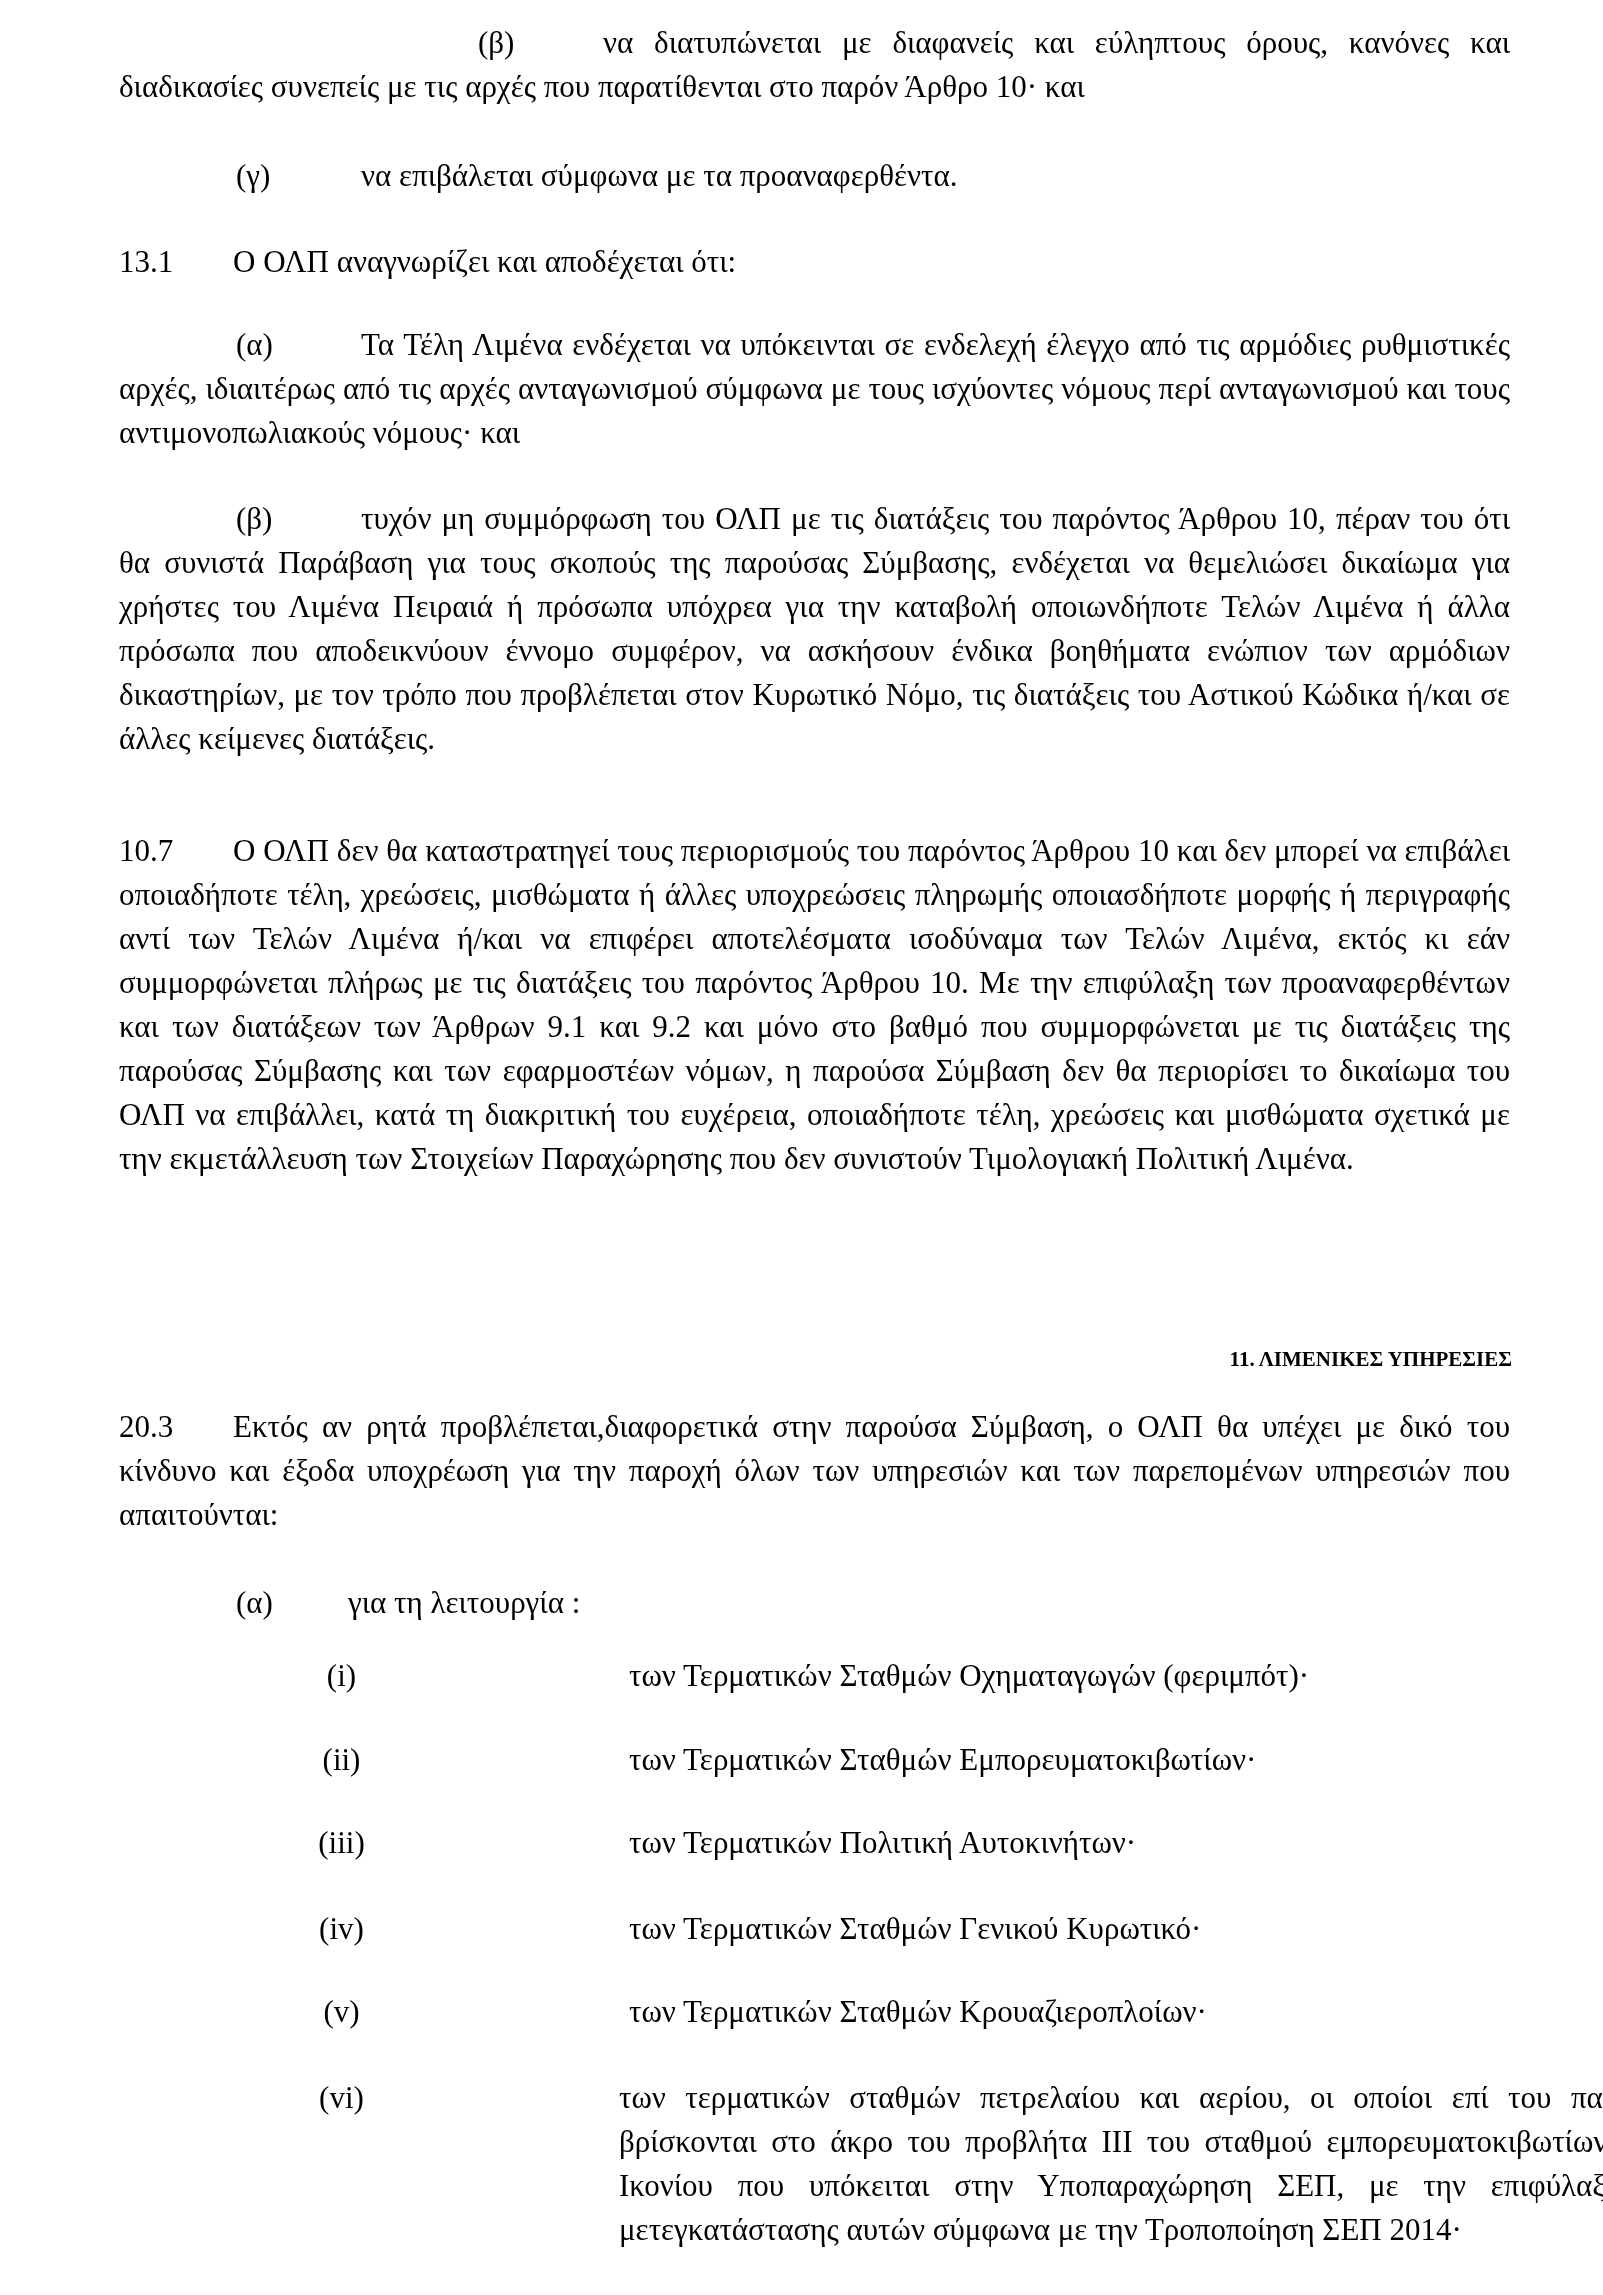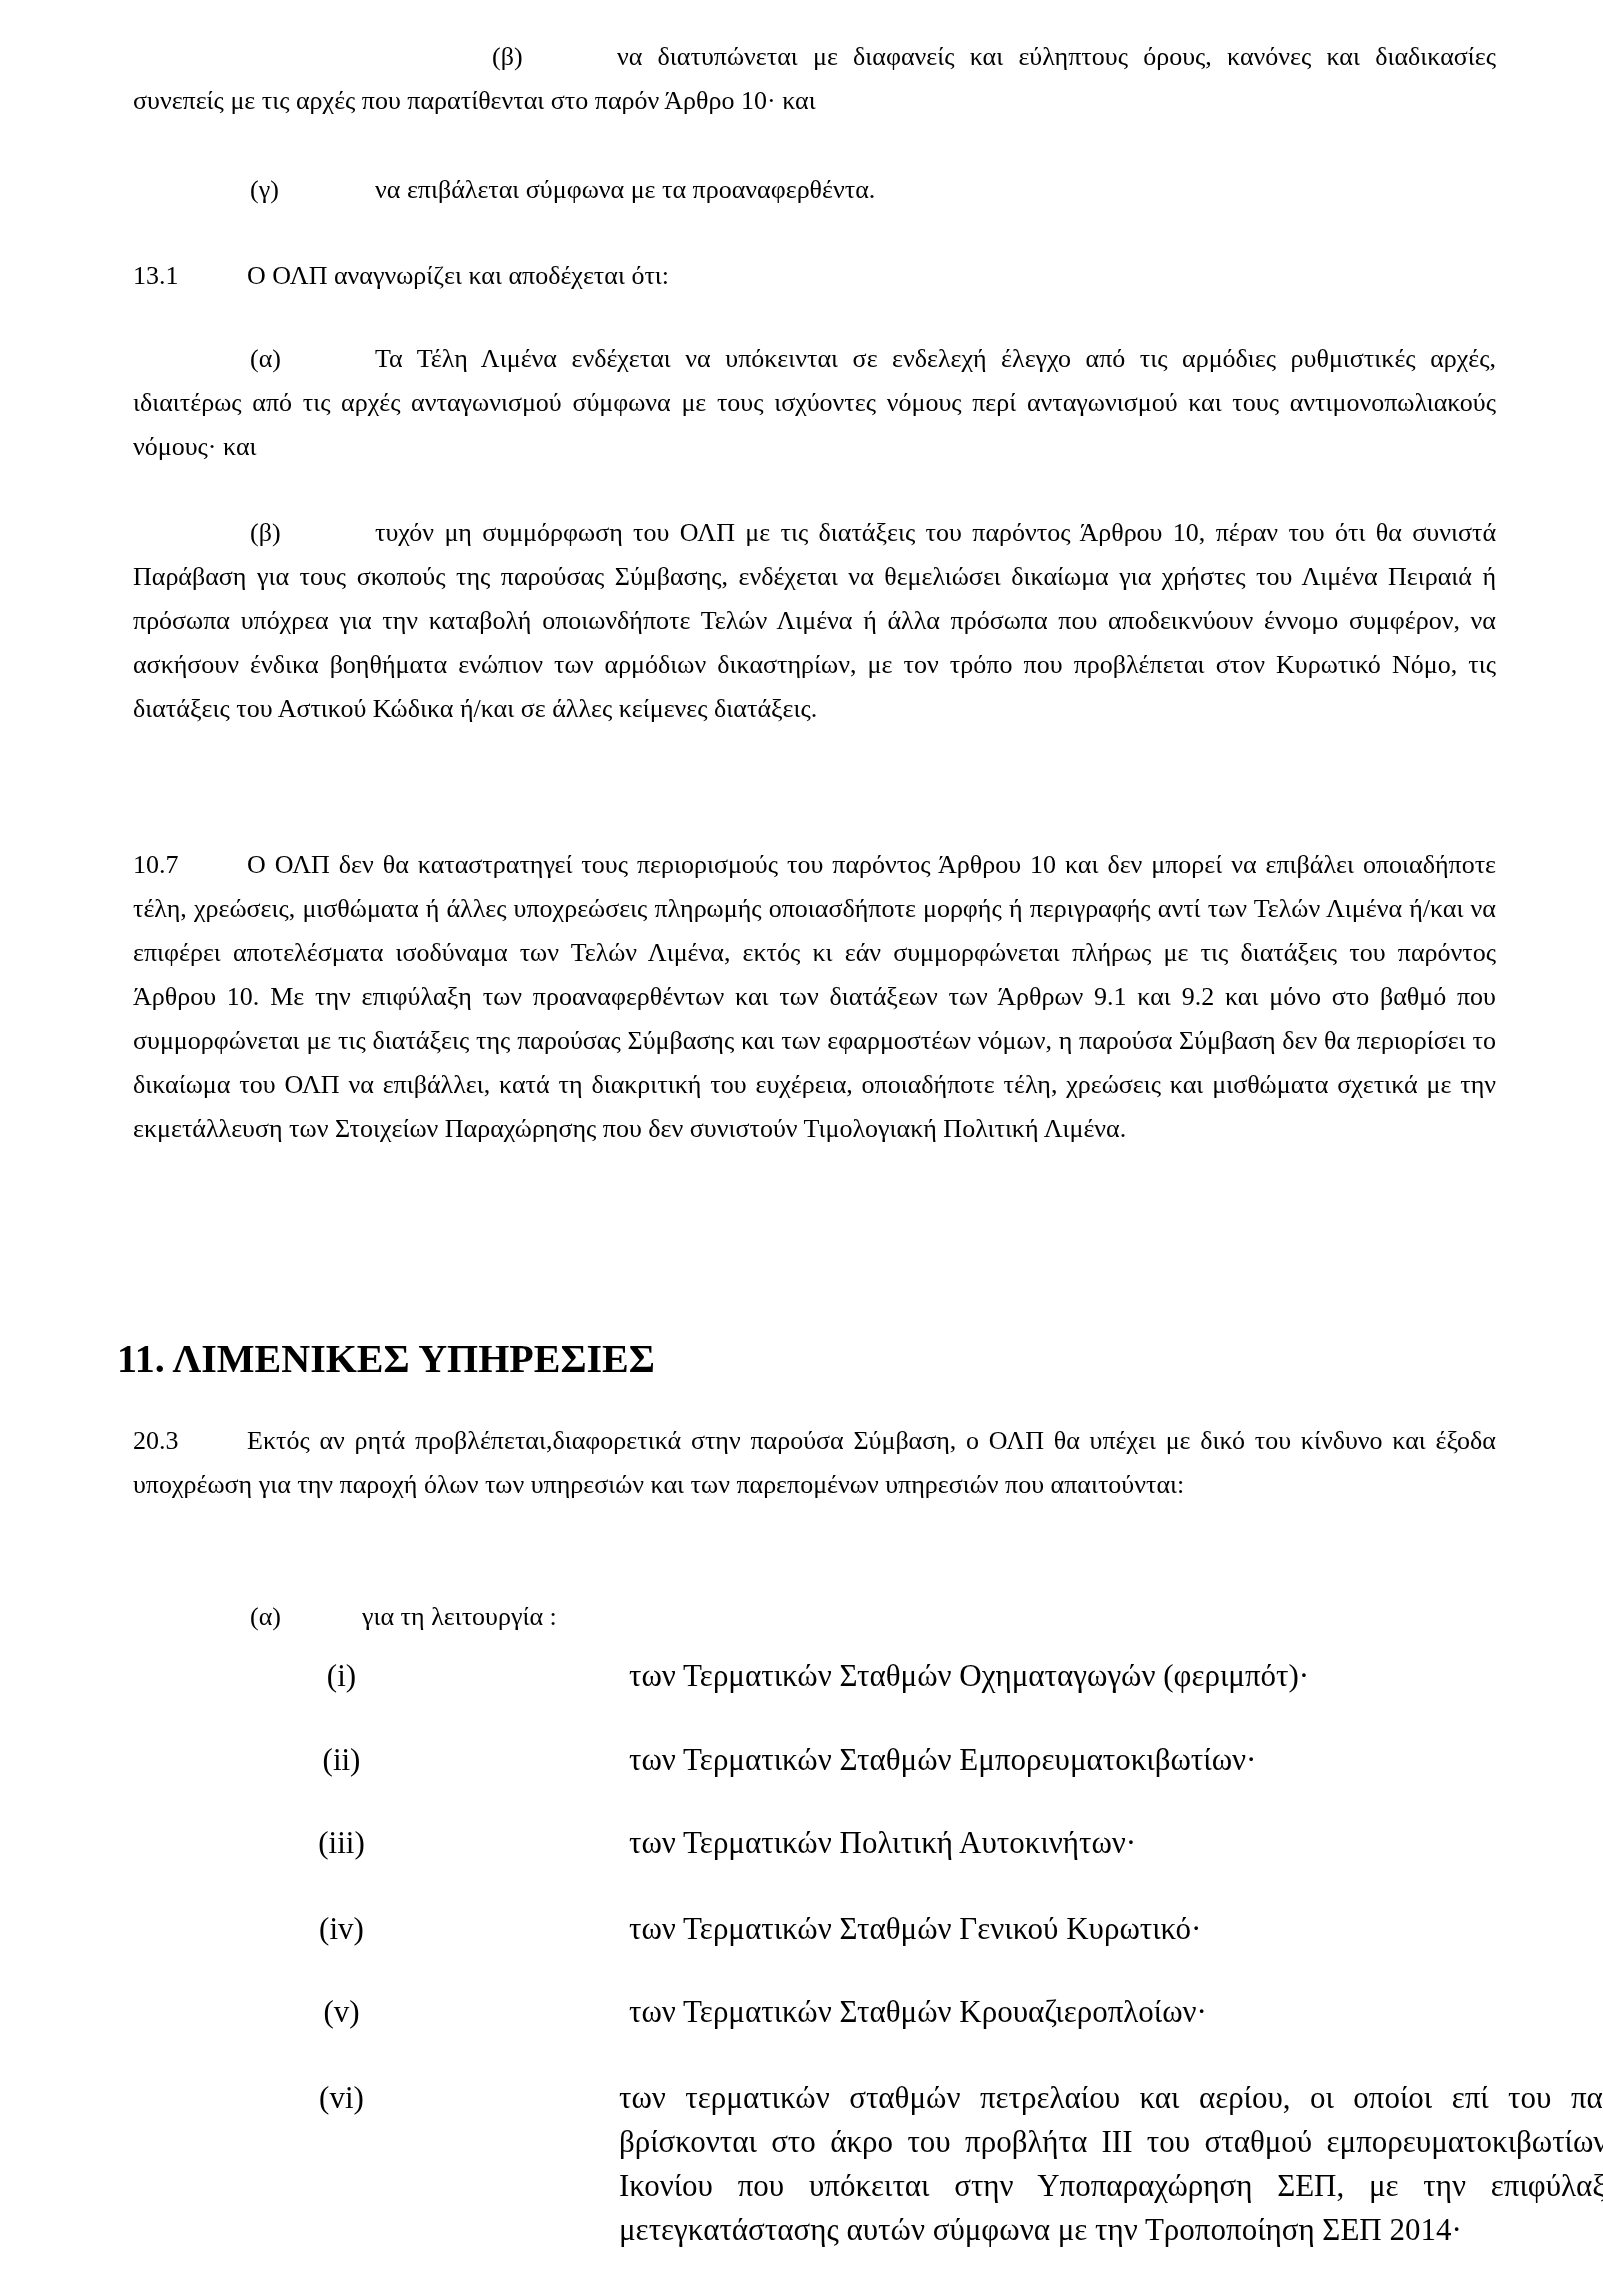--- a/index.html
+++ b/index.html
@@ -1,25 +1,25 @@
 <!DOCTYPE html>
 <html style="font-size:14px"><head>
 <meta charset="utf-8">
 <style>
   html, body { margin:0; padding:0; background:#ffffff; }
   body { width:1604px; height:2295px; overflow:hidden; position:relative;
          font-family:"Liberation Serif","DejaVu Serif",serif; color:#000; }
   .page { position:absolute; left:117px; top:0; width:1395px; }
-  .p { font-size:26px; line-height:44px; text-align:justify; margin:16px; }
+  .p { font-size:31px; line-height:44px; text-align:justify; margin:2px; }
   .indent-first { text-indent:242px; }
   .lbl-inline { display:inline-block; width:242px; text-indent:0; }
   .blk { position:absolute; left:0; width:1395px; }
   .num { display:inline-block; width:114px; }
-  .heading { position:absolute; left:0; width:1395px; text-align:left; font-weight:bold;
-             font-size:40px; line-height:44px; }
+  .heading { position:absolute; left:0; width:1395px; text-align:right; font-weight:bold;
+             font-size:21px; line-height:44px; }
   .li { position:absolute; font-size:31px; line-height:44px; }
   .li .roman { position:absolute; width:97px; text-align:center; }
   .li .ltxt { position:absolute; left:336px; white-space:nowrap; }
   .vi-text { position:absolute; left:326px; width:1069px; text-align:justify; font-size:31px; line-height:44px; }
 </style>
 </head>
 <body>
 
 <div class="page">
 

